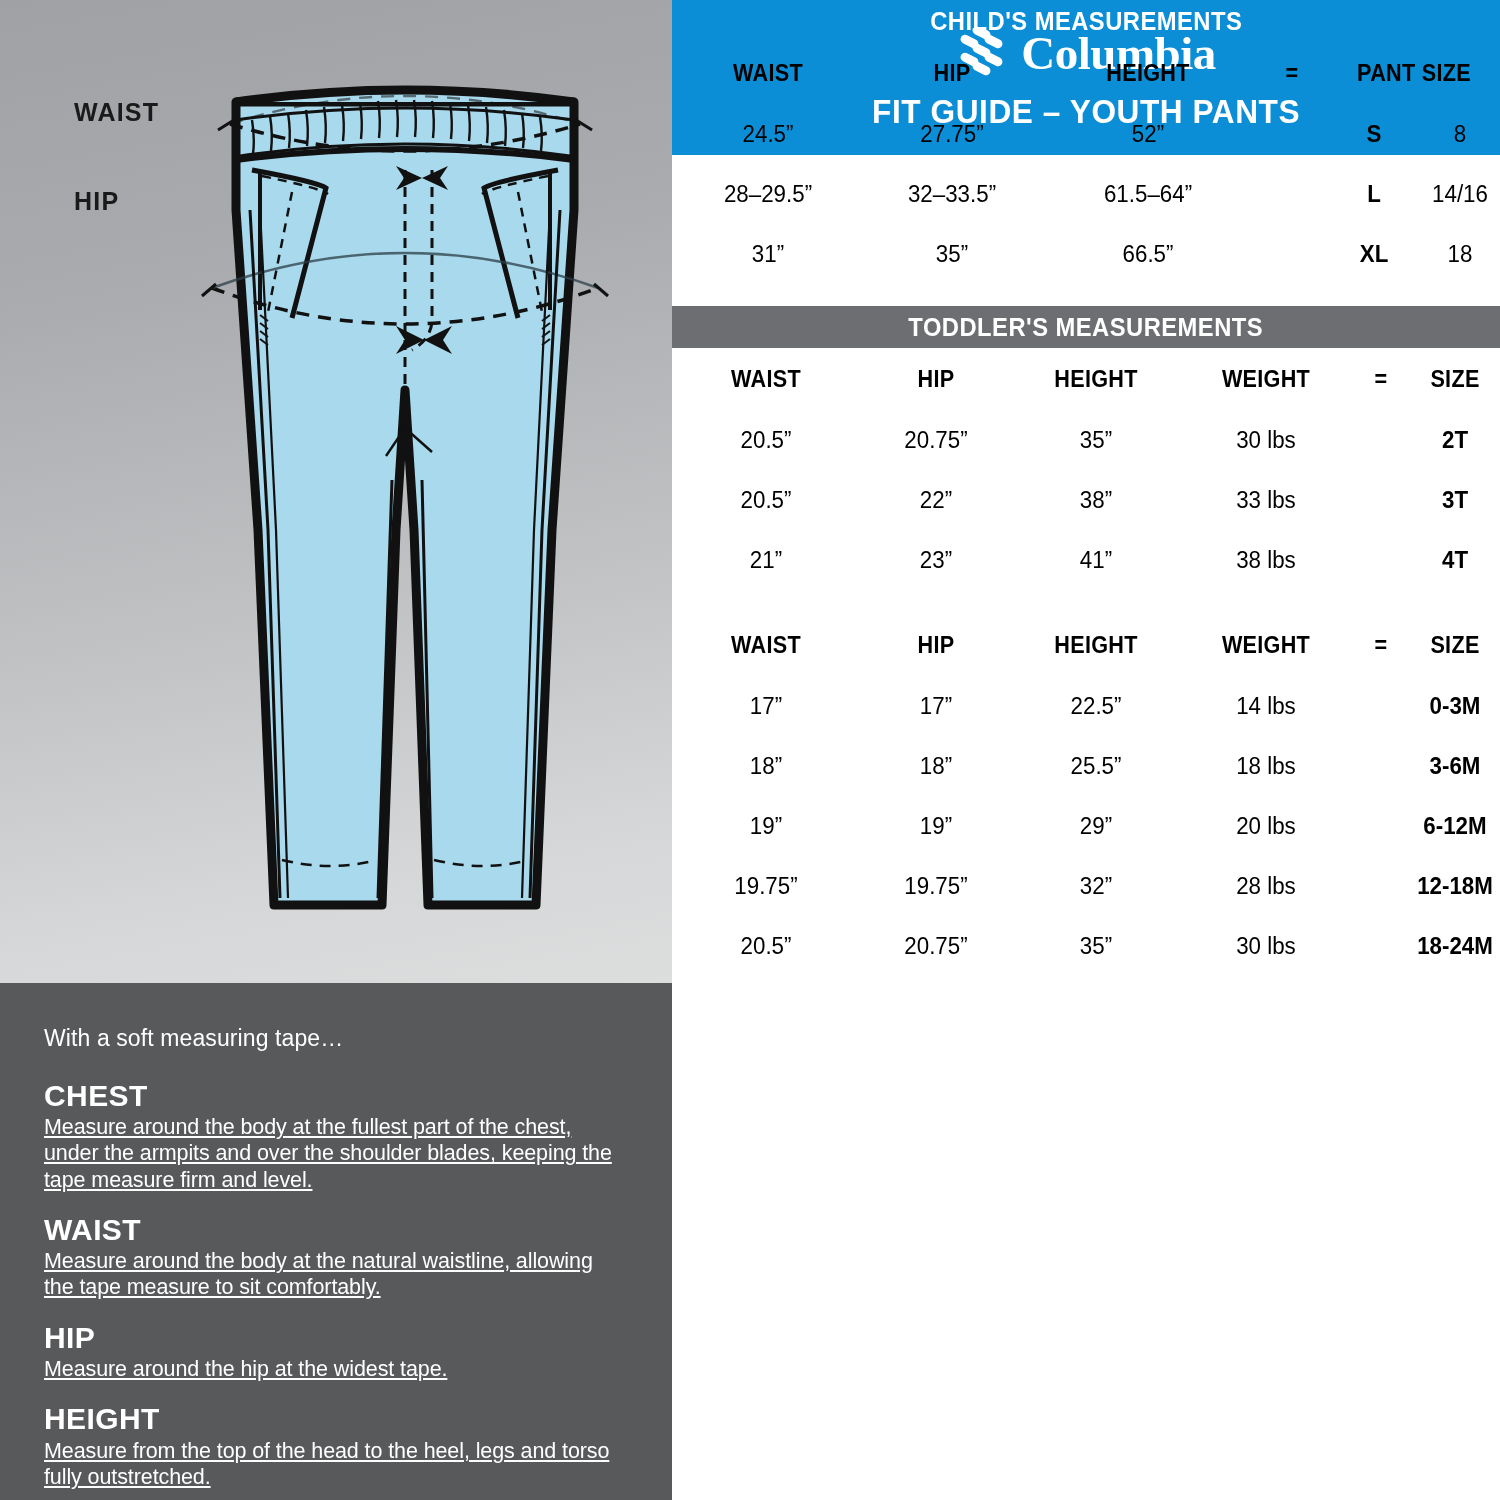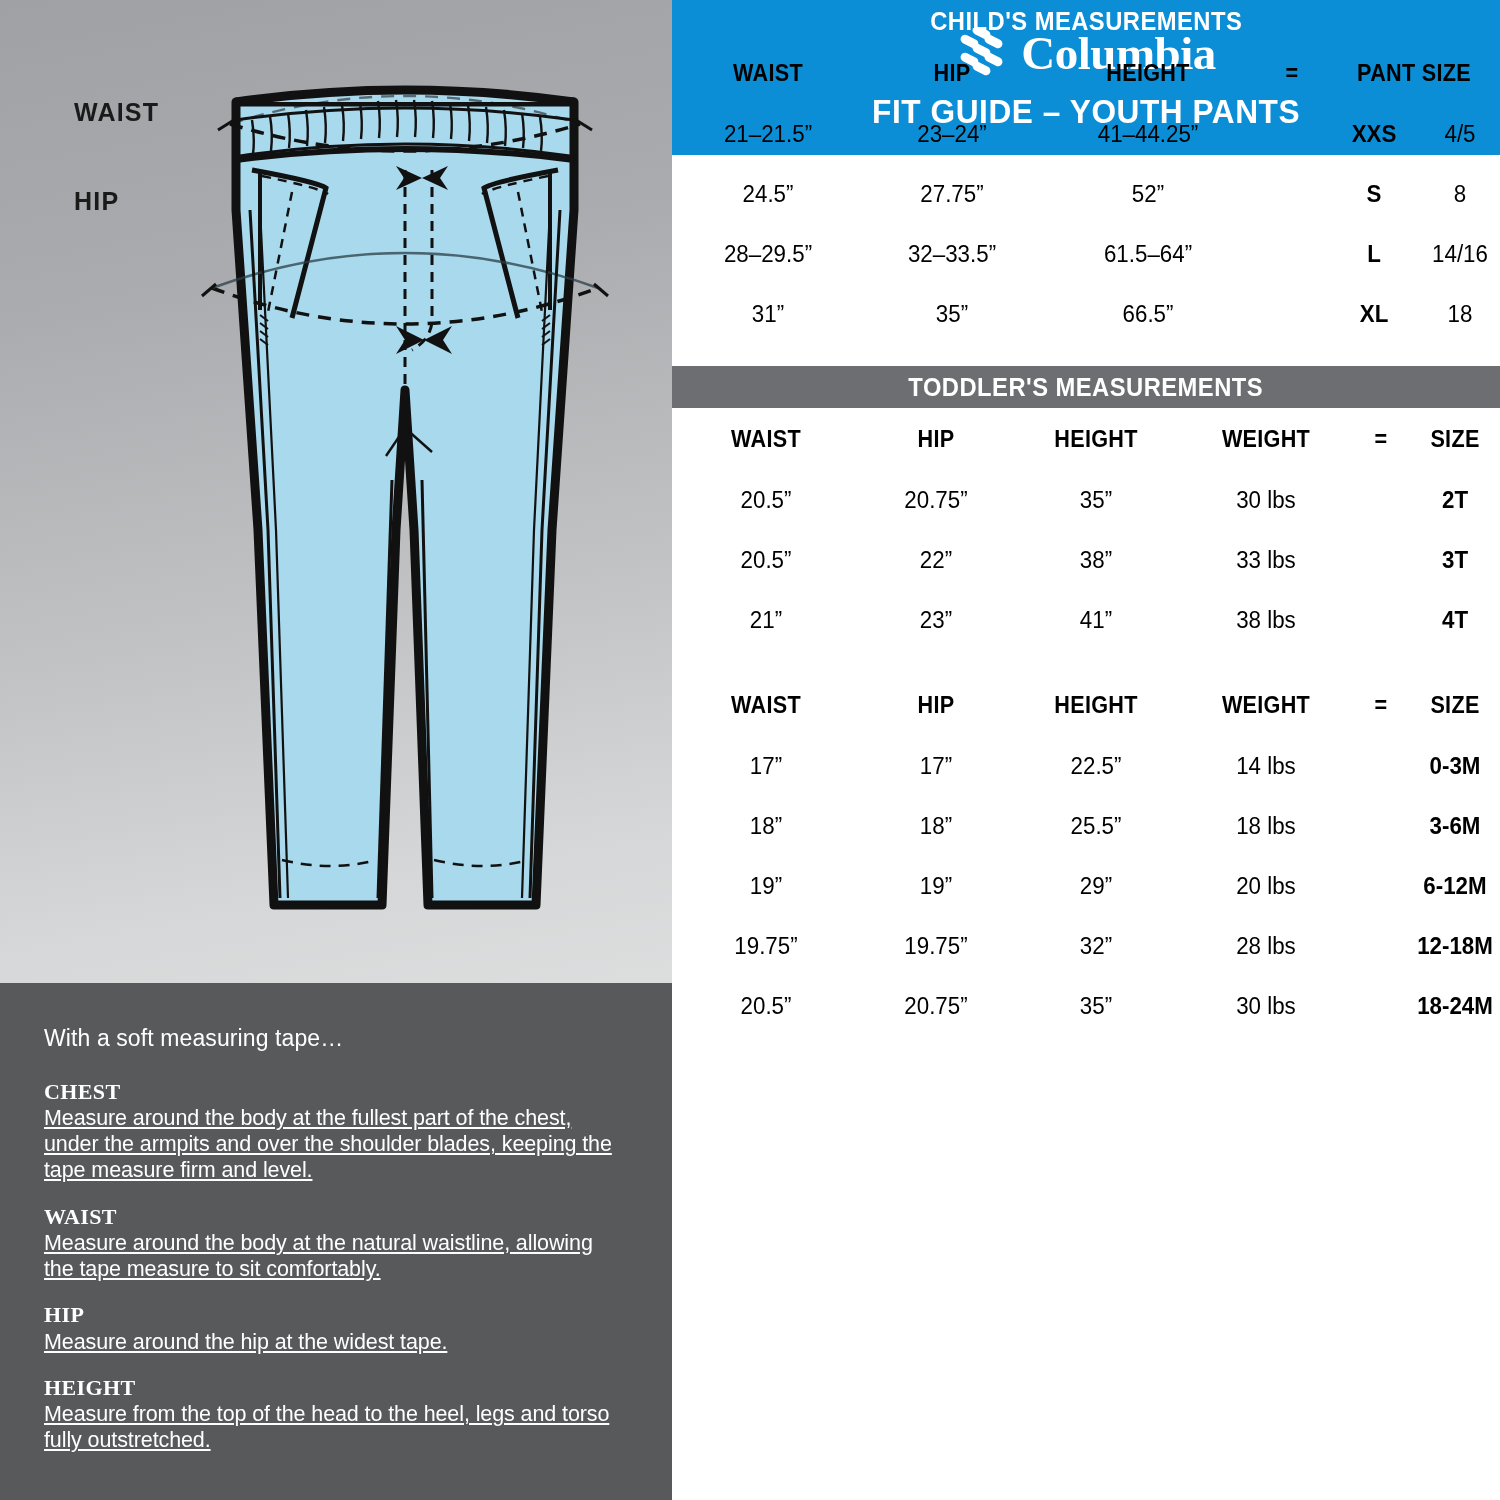--- a/index.html
+++ b/index.html
@@ -42,26 +42,25 @@
   }
   #intro-line{
     font-size:23px;
     font-weight:400;
     letter-spacing:.1px;
     margin:0 0 26px 0;
     line-height:1.2;
   }
   .instr-block{margin-bottom:20px;}
   .instr-term{
-    font-size:22px;
+    font-size:30px;
     font-weight:bold;
     letter-spacing:.4px;
     margin:0 0 1px 0;
     line-height:1.15;
-    font-family:Liberation Serif, serif;
   }
   .instr-def{
     font-size:21.5px;
     font-weight:400;
     line-height:1.22;
     margin:0;
     letter-spacing:-.1px;
     text-decoration:underline;
   }
 
@@ -308,28 +307,20 @@
       <thead>
         <tr class="hdr-row">
           <th>WAIST</th>
           <th>HIP</th>
           <th>HEIGHT</th>
           <th class="eq-cell">=</th>
           <th colspan="2">PANT SIZE</th>
         </tr>
       </thead>
       <tbody>
-        <tr class="body-row">
-          <td>21–21.5”</td>
-          <td>23–24”</td>
-          <td>41–44.25”</td>
-          <td></td>
-          <td class="size-cell">XXS</td>
-          <td>4/5</td>
-        </tr>
         <tr class="body-row">
           <td>24.5”</td>
           <td>27.75”</td>
           <td>52”</td>
           <td></td>
           <td class="size-cell">S</td>
           <td>8</td>
         </tr>
         <tr class="body-row">
           <td>28–29.5”</td>

